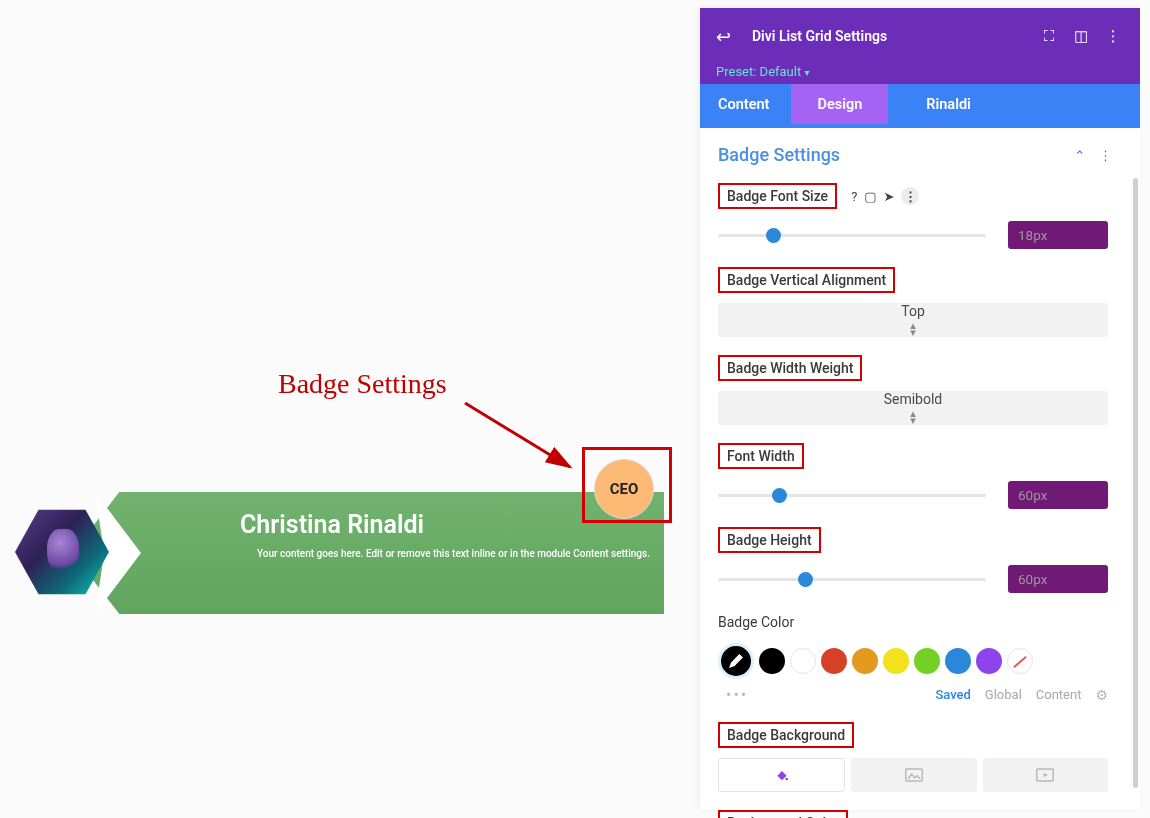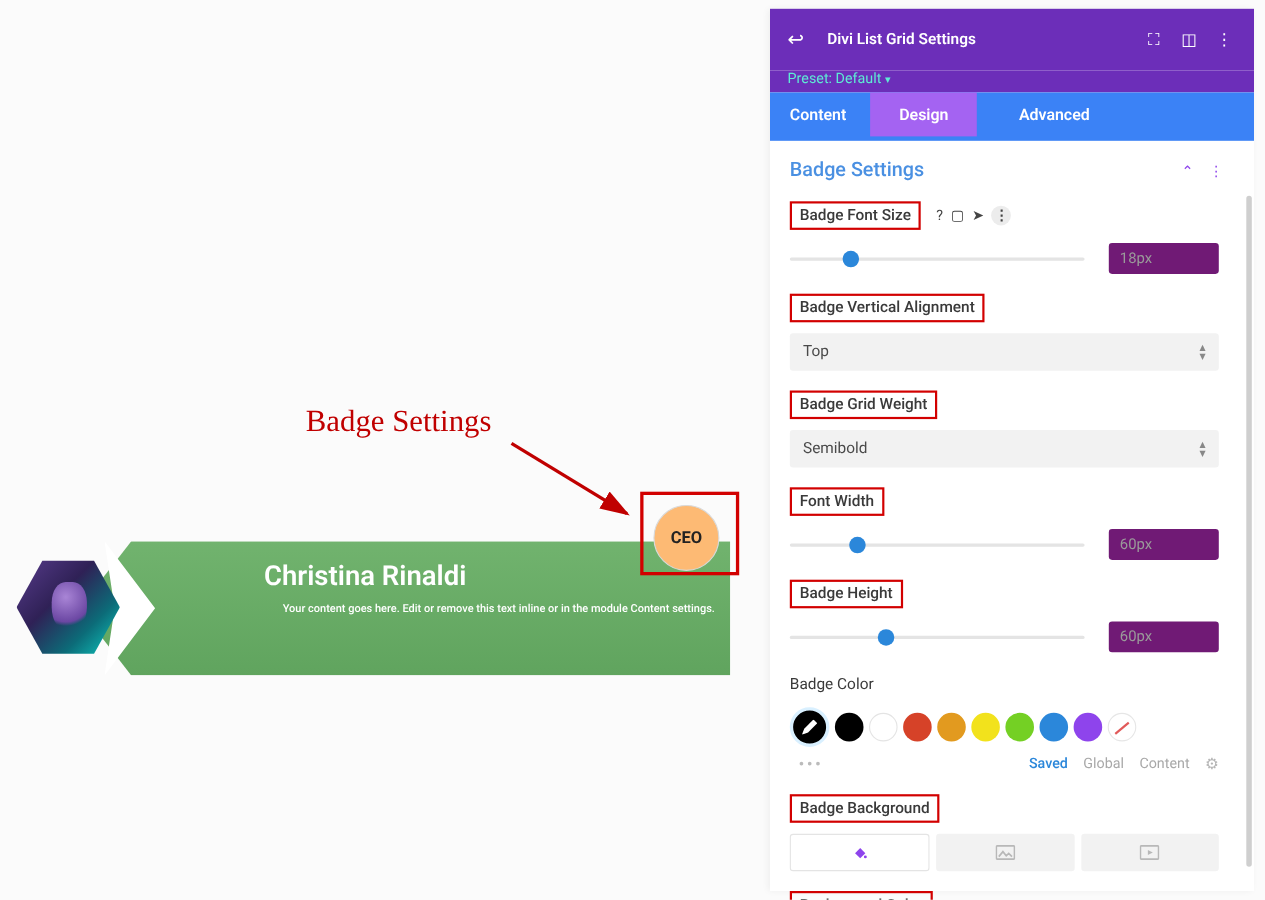--- a/index.html
+++ b/index.html
@@ -288,20 +288,21 @@
   margin-top: 10px;
   height: 34px;
   background: #f2f2f2;
   border-radius: 3px;
   display: flex;
   align-items: center;
   justify-content: space-between;
   padding: 0 12px;
   color: #4a4a4a;
   font-size: 14px;
+  flex-direction: column;
 }
 .select-box .updown {
   color: #888;
   font-size: 11px;
   line-height: 0.7;
   display: flex;
   flex-direction: column;
 }
 
 .swatches {
@@ -409,21 +410,21 @@
     <span class="hicon">⛶</span>
     <span class="hicon">◫</span>
     <span class="hicon">⋮</span>
   </div>
   <div class="preset-row">
     <span>Preset: Default</span> <span style="font-size:10px;">▾</span>
   </div>
   <div class="tabs">
     <div class="tab content">Content</div>
     <div class="tab design">Design</div>
-    <div class="tab advanced">Advanced</div>
+    <div class="tab advanced">Rinaldi</div>
   </div>
 
   <div class="panel-body">
     <div class="scroll-indicator"></div>
 
     <div class="section-head">
       <span class="label">Badge Settings</span>
       <span class="icons">
         <span>⌃</span>
         <span>⋮</span>
@@ -453,21 +454,21 @@
       <div class="select-box">
         <span>Top</span>
         <span class="updown">
             <span>▴</span>
             <span>▾</span>
           </span>
       </div>
     </div>
 
     <div class="setting">
-      <span class="redbox">Badge Grid Weight</span>
+      <span class="redbox">Badge Width Weight</span>
       <div class="select-box">
         <span>Semibold</span>
         <span class="updown">
             <span>▴</span>
             <span>▾</span>
           </span>
       </div>
     </div>
 
     <div class="setting">

